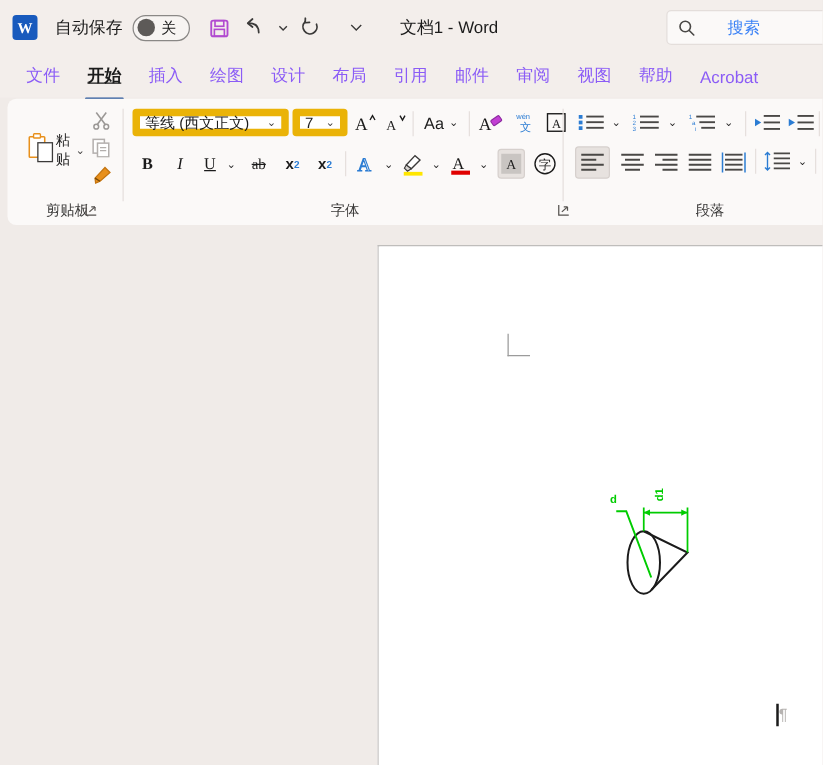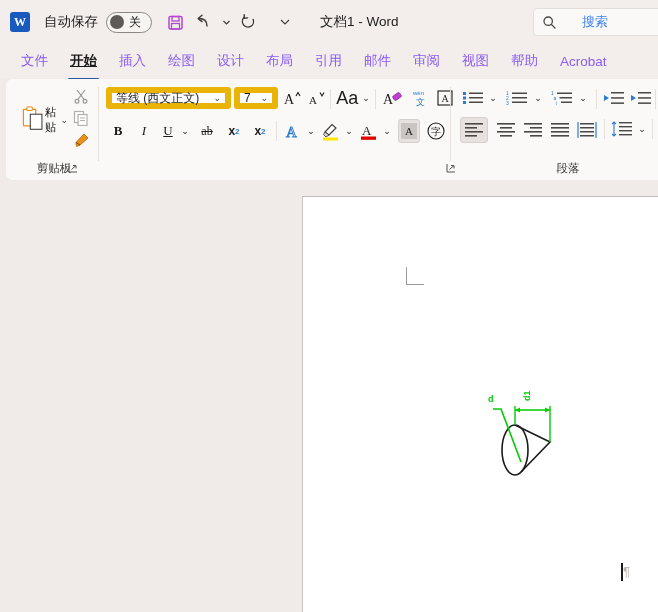--- a/index.html
+++ b/index.html
@@ -268,21 +268,21 @@
       </svg>
     </div>
     <div class="ic" style="left:205px;top:7px;width:22px">
       <svg width="20" height="18" viewBox="0 0 20 18">
         <text x="3" y="15" font-family="Liberation Serif, serif" font-size="11" fill="#1b1b1b">A</text>
         <path d="M14 3.5 L16 7 L18 3.5" fill="none" stroke="#1b1b1b" stroke-width="1.1"></path>
       </svg>
     </div>
     <div class="divider" style="left:230px;top:10px;height:20px"></div>
     <div class="ic" style="left:235px;top:7px;width:36px">
-      <span style="font-size:18px">Aa</span>
+      <span style="font-size:13px">Aa</span>
       <span style="font-size:9px;margin-left:4px">⌄</span>
     </div>
     <div class="divider" style="left:275px;top:10px;height:20px"></div>
     <div class="ic" style="left:280px;top:7px;width:26px">
       <svg width="22" height="18" viewBox="0 0 22 18">
         <text x="1" y="15" font-family="Liberation Serif, serif" font-size="14" fill="#1b1b1b">A</text>
         <rect x="11" y="5" width="8" height="5" rx="1" transform="rotate(-35 15 7.5)" fill="#c23fd3" stroke="#8d2ba0" stroke-width="0.9"></rect>
       </svg>
     </div>
     <div class="ic" style="left:308px;top:7px;width:24px">
@@ -348,20 +348,21 @@
         <text x="5" y="13" font-family="Liberation Serif, serif" font-size="11" fill="#1b1b1b">A</text>
       </svg>
     </div>
     <div class="ic" style="left:324px;top:40px;width:24px">
       <svg width="20" height="20" viewBox="0 0 20 20">
         <circle cx="10" cy="10" r="8" fill="none" stroke="#1b1b1b" stroke-width="1.1"></circle>
         <text x="5" y="14" font-family="Liberation Sans, sans-serif" font-size="10" fill="#1b1b1b">字</text>
       </svg>
     </div>
 
+    <div class="grp-label">字体</div>
     <div class="launcher" style="left:346px">
       <svg width="11" height="11" viewBox="0 0 11 11">
         <path d="M1 1 L1 9 L9 9" fill="none" stroke="#55524f" stroke-width="1"></path>
         <path d="M3.5 6.5 L8 2.5" stroke="#55524f" stroke-width="1"></path>
         <path d="M8 2.5 L8 5.5 M8 2.5 L5 2.5" stroke="#55524f" stroke-width="1"></path>
       </svg>
     </div>
     <div class="divider" style="left:350px"></div>
   </div>
 

